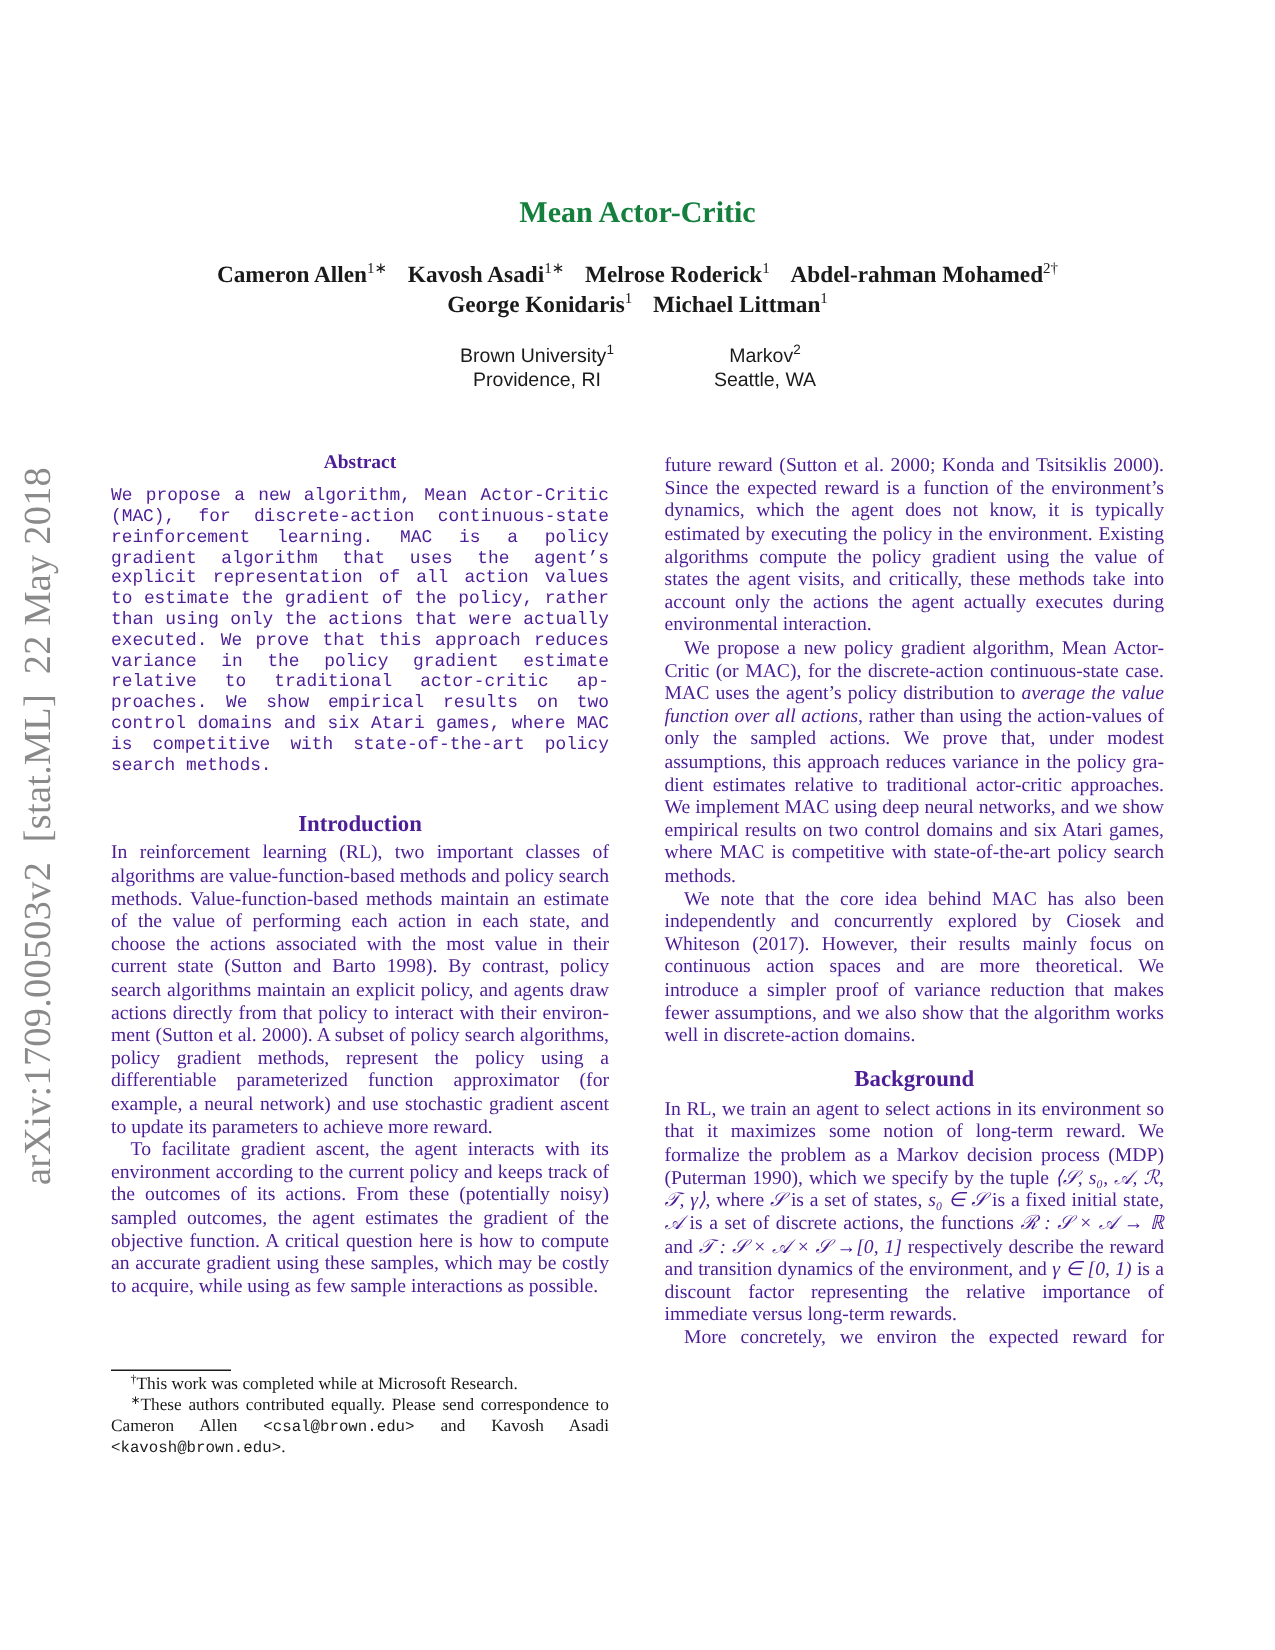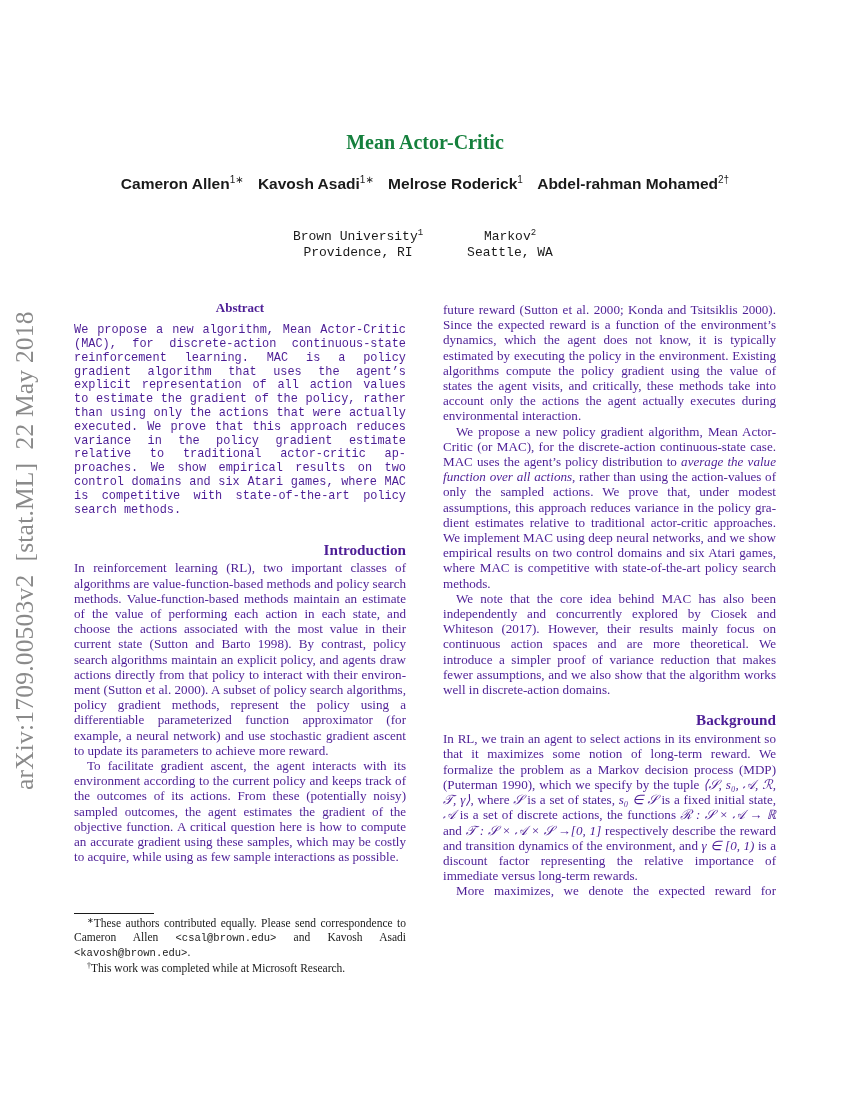--- a/index.html
+++ b/index.html
@@ -15,28 +15,28 @@
     font-family: "Liberation Serif", serif; font-size: 25.5px; color: #8a8a8a;
     white-space: pre; letter-spacing: 0.2px; width: 520px;
   }
   .title {
     position: absolute; left: 0; width: 850px; top: 131px;
     text-align: center; font-family: "Liberation Serif", serif;
     font-weight: bold; font-size: 20px; color: #15803d;
   }
   .authors {
     position: absolute; left: 0; width: 850px; top: 174px;
-    text-align: center; font-family: Liberation Sans, sans-serif;
+    text-align: center; font-family: Liberation Serif, serif;
     font-weight: bold; font-size: 15.5px; line-height: 20px; color: #1a1a1a;
   }
   .authors .author { margin: 0 5px; white-space: nowrap; }
   .authors sup { font-size: 10px; font-weight: normal; vertical-align: 6px; line-height: 0; }
   .affils { position: absolute; top: 229px; left: 0; width: 850px; }
   .affil {
-    position: absolute; text-align: center; font-family: Liberation Mono, monospace;
+    position: absolute; text-align: center; font-family: Liberation Sans, sans-serif;
     font-size: 13px; line-height: 16px; color: #1a1a1a;
   }
   .affil sup { font-size: 9px; vertical-align: 5px; line-height: 0; }
   .affil.a1 { left: 288px; width: 140px; }
   .affil.a2 { left: 450px; width: 120px; }
 
   .col {
     position: absolute; font-family: "Liberation Serif", serif;
     font-size: 13.1px; line-height: 15.2px; color: #4c1d95;
     text-align: justify; hyphens: manual;
@@ -47,21 +47,21 @@
   .col-right { left: 443px; width: 333px; top: 302px; }
 
   .abstract-heading {
     font-weight: bold; text-align: center; font-size: 13px;
     margin-bottom: 9px;
   }
   .abstract-body {
     margin: 0 15px; font-size: 11.9px; line-height: 13.8px; font-family: Liberation Mono, monospace;
   }
   .section-heading {
-    font-weight: bold; text-align: right; font-size: 15.2px;
+    font-weight: bold; text-align: center; font-size: 15.2px;
     line-height: 18px;
   }
   .intro-heading { margin-top: 24px; margin-bottom: 1px; }
   .bg-heading { margin-top: 14px; margin-bottom: 2px; }
   em { font-style: italic; }
   .math { font-style: italic; }
 
   .footnotes {
     position: absolute; left: 74px; top: 913px; width: 332px;
     font-family: "Liberation Serif", serif; font-size: 11.5px; line-height: 13.8px;
@@ -81,20 +81,24 @@
 
   <div class="title">Mean Actor-Critic</div>
 
   <div class="authors">
     <div>
       <span class="author"><span>Cameron Allen</span><sup>1∗</sup></span>
       <span class="author"><span>Kavosh Asadi</span><sup>1∗</sup></span>
       <span class="author"><span>Melrose Roderick</span><sup>1</sup></span>
       <span class="author"><span>Abdel-rahman Mohamed</span><sup>2†</sup></span>
     </div>
+    <div>
+      <span class="author"><span>George Konidaris</span><sup>1</sup></span>
+      <span class="author"><span>Michael Littman</span><sup>1</sup></span>
+    </div>
   </div>
 
   <div class="affils">
     <div class="affil a1">
       <div><span>Brown University</span><sup>1</sup></div>
       <div>Providence, RI</div>
     </div>
     <div class="affil a2">
       <div><span>Markov</span><sup>2</sup></div>
       <div>Seattle, WA</div>
@@ -105,27 +109,27 @@
     <div class="abstract-heading">Abstract</div>
     <p class="abstract-body">We propose a new algorithm, Mean Actor-Critic (MAC), for discrete-action continuous-state reinforce­ment learning. MAC is a policy gradient algorithm that uses the agent’s explicit representation of all action val­ues to estimate the gradient of the policy, rather than using only the actions that were actually executed. We prove that this approach reduces variance in the policy gradient estimate relative to traditional actor-critic ap­proaches. We show empirical results on two control do­mains and six Atari games, where MAC is competitive with state-of-the-art policy search methods.</p>
 
     <div class="section-heading intro-heading">Introduction</div>
     <p>In reinforcement learning (RL), two important classes of algorithms are value-function-based methods and policy search methods. Value-function-based methods maintain an estimate of the value of performing each action in each state, and choose the actions associ­ated with the most value in their current state (Sutton and Barto 1998). By contrast, policy search algorithms maintain an explicit policy, and agents draw actions directly from that policy to interact with their environ­ment (Sutton et al. 2000). A subset of policy search al­gorithms, policy gradient methods, represent the pol­icy using a differentiable parameterized function ap­proximator (for example, a neural network) and use stochastic gradient ascent to update its parameters to achieve more reward.</p>
     <p class="indent">To facilitate gradient ascent, the agent interacts with its environment according to the current policy and keeps track of the outcomes of its actions. From these (potentially noisy) sampled outcomes, the agent esti­mates the gradient of the objective function. A critical question here is how to compute an accurate gradient using these samples, which may be costly to acquire, while using as few sample interactions as possible.</p>
   </div>
 
   <div class="footnotes">
     <div class="footnote-rule"></div>
+    <p style="margin-top:2px;"><sup>†</sup><span>This work was completed while at Microsoft Research.</span></p>
     <p><sup>∗</sup><span>These authors contributed equally. Please send cor­respondence to Cameron Allen </span><span class="mono">&lt;csal@brown.edu&gt;</span><span> and Kavosh Asadi </span><span class="mono">&lt;kavosh@brown.edu&gt;</span><span>.</span></p>
-    <p style="margin-top:2px;"><sup>†</sup><span>This work was completed while at Microsoft Research.</span></p>
   </div>
 
   <div class="col col-right">
     <p>future reward (Sutton et al. 2000; Konda and Tsitsik­lis 2000). Since the expected reward is a function of the environment’s dynamics, which the agent does not know, it is typically estimated by executing the policy in the environment. Existing algorithms compute the policy gradient using the value of states the agent vis­its, and critically, these methods take into account only the actions the agent actually executes during environ­mental interaction.</p>
     <p class="indent"><span>We propose a new policy gradient algorithm, Mean Actor-Critic (or MAC), for the discrete-action continuous-state case. MAC uses the agent’s policy distribution to </span><em>average the value function over all actions</em><span>, rather than using the action-values of only the sam­pled actions. We prove that, under modest assump­tions, this approach reduces variance in the policy gra­dient estimates relative to traditional actor-critic ap­proaches. We implement MAC using deep neural net­works, and we show empirical results on two control domains and six Atari games, where MAC is competi­tive with state-of-the-art policy search methods.</span></p>
     <p class="indent">We note that the core idea behind MAC has also been independently and concurrently explored by Ciosek and Whiteson (2017). However, their results mainly focus on continuous action spaces and are more theoretical. We introduce a simpler proof of vari­ance reduction that makes fewer assumptions, and we also show that the algorithm works well in discrete-action domains.</p>
 
     <div class="section-heading bg-heading">Background</div>
     <p><span>In RL, we train an agent to select actions in its en­vironment so that it maximizes some notion of long-term reward. We formalize the problem as a Markov decision process (MDP) (Puterman 1990), which we specify by the tuple </span><span class="math">⟨𝒮, s₀, 𝒜, ℛ, 𝒯, γ⟩</span><span>, where </span><span class="math">𝒮</span><span> is a set of states, </span><span class="math">s₀ ∈ 𝒮</span><span> is a fixed initial state, </span><span class="math">𝒜</span><span> is a set of discrete actions, the functions </span><span class="math">ℛ : 𝒮 × 𝒜 → ℝ</span><span> and </span><span class="math">𝒯 : 𝒮 × 𝒜 × 𝒮 →[0, 1]</span><span> respectively describe the reward and transition dynamics of the environment, and </span><span class="math">γ ∈ [0, 1)</span><span> is a discount factor representing the relative importance of immediate versus long-term re­wards.</span></p>
-    <p class="indent" style="text-align-last: justify;">More maximizes, we denote the expected reward for</p>
+    <p class="indent" style="text-align-last: justify;">More concretely, we environ the expected reward for</p>
   </div>
 
 </div>
 
 </body></html>

